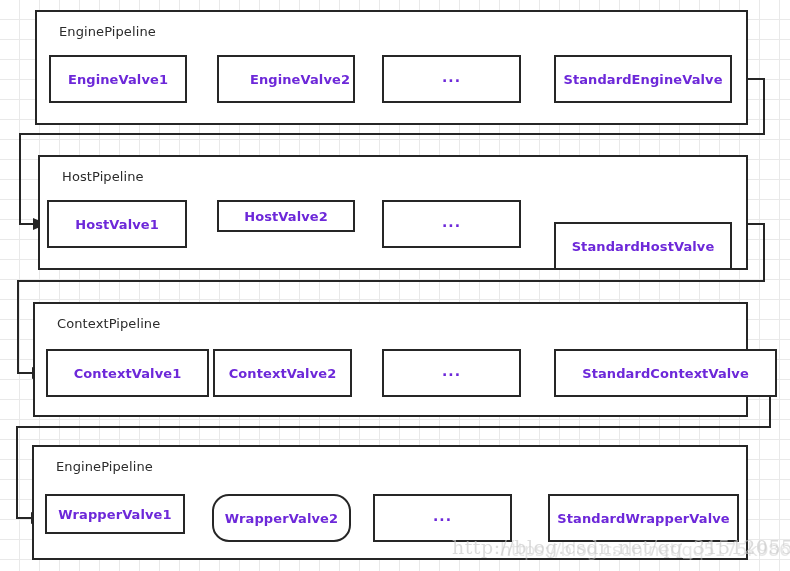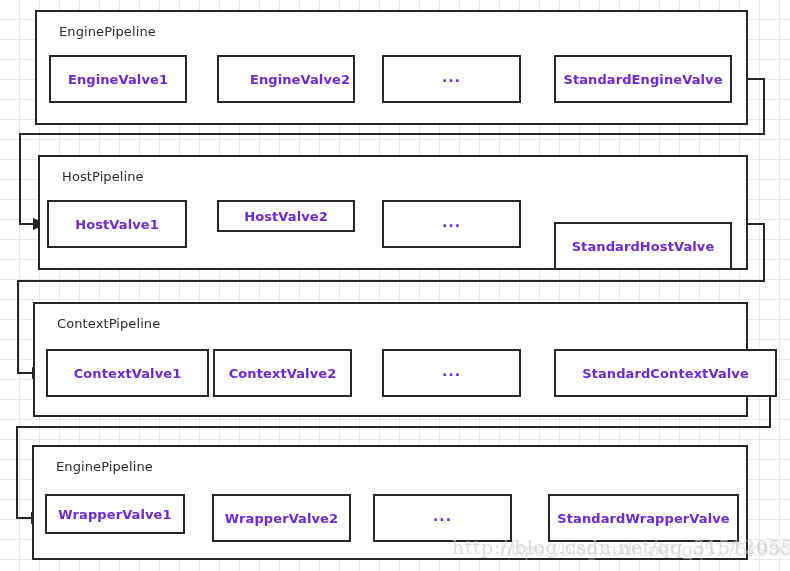--- a/index.html
+++ b/index.html
@@ -145,21 +145,21 @@
         <div class="pipeline-title">ContextPipeline</div>
       </div>
       <div class="valve" style="left: 46px; top: 349px; width: 163px; height: 48px;">ContextValve1</div>
       <div class="valve" style="left: 213px; top: 349px; width: 139px; height: 48px;">ContextValve2</div>
       <div class="valve ellipsis" style="left: 382px; top: 349px; width: 139px; height: 48px;">...</div>
       <div class="valve" style="left: 554px; top: 349px; width: 223px; height: 48px;">StandardContextValve</div>
       <div class="pipeline" style="left: 32px; top: 445px; width: 716px; height: 115px;">
         <div class="pipeline-title">EnginePipeline</div>
       </div>
       <div class="valve" style="left: 45px; top: 494px; width: 140px; height: 40px;">WrapperValve1</div>
-      <div class="valve" style="left: 212px; top: 494px; width: 139px; height: 48px;">WrapperValve2</div>
+      <div class="valve" style="left: 212px; top: 494px; width: 139px; height: 48px; border-radius: 17px;">WrapperValve2</div>
       <div class="valve ellipsis" style="left: 373px; top: 494px; width: 139px; height: 48px;">...</div>
       <div class="valve" style="left: 548px; top: 494px; width: 191px; height: 48px;">StandardWrapperValve</div>
     </div>
 
   <div class="watermark wm-a" style="left:452px; top:536px;">http://blog.csdn.net/qq_31512055</div>
   <div class="watermark wm-b" style="left:500px; top:539px;">https://blog.csdn.net/qq5175k986</div>
 
 </div>
 
 </body></html>

